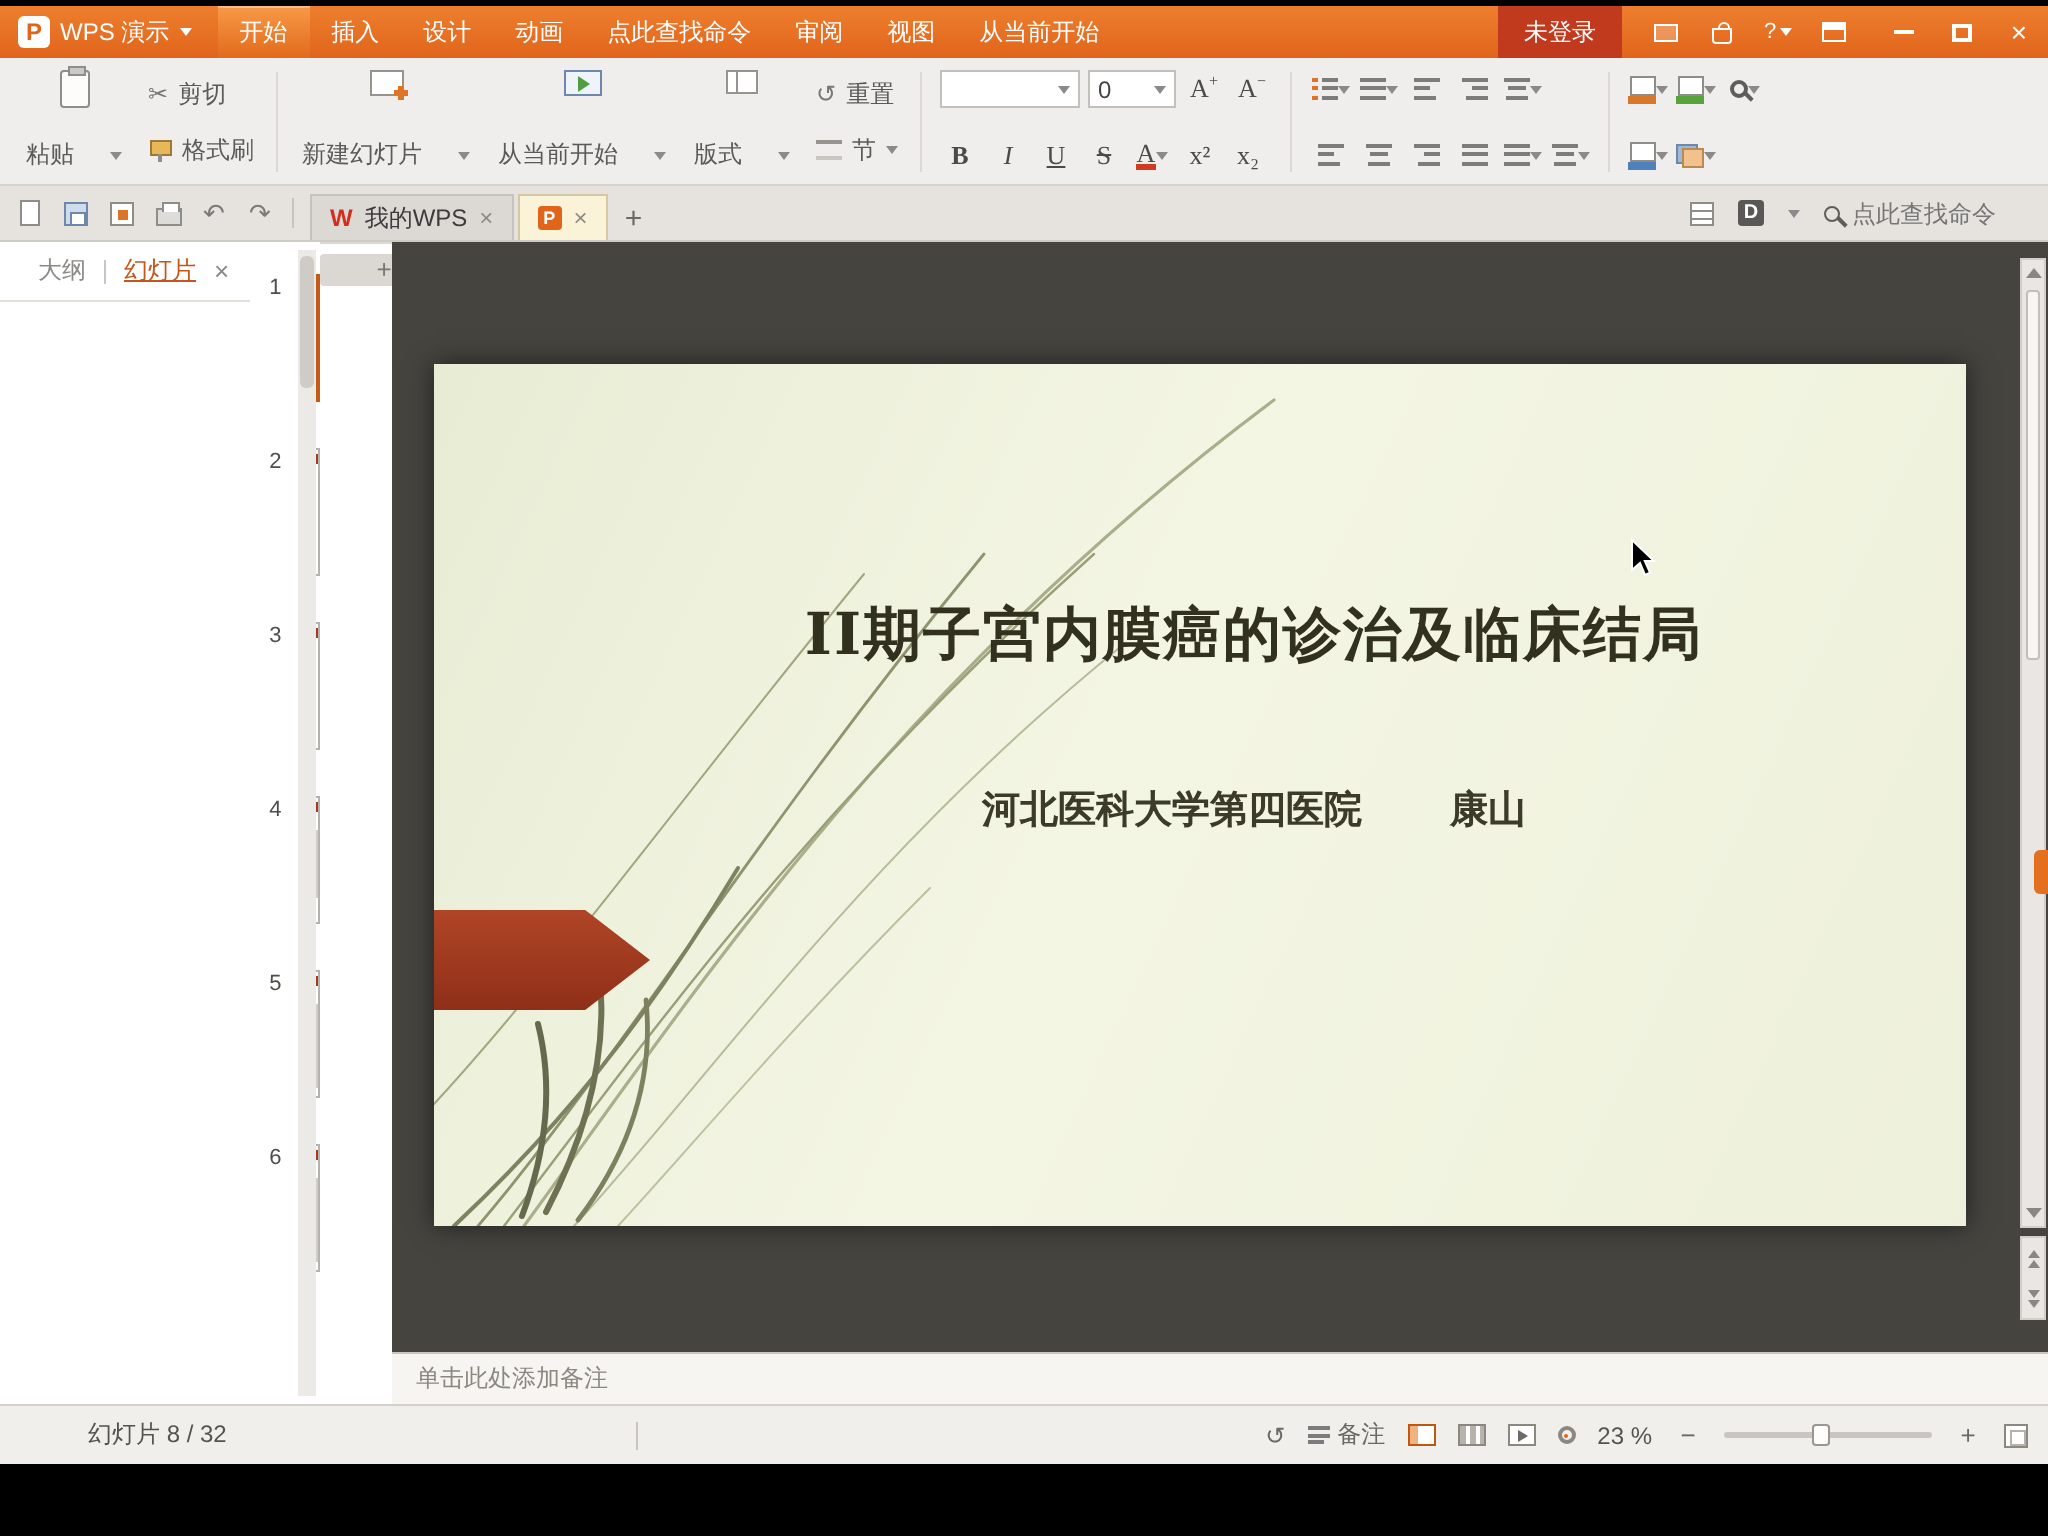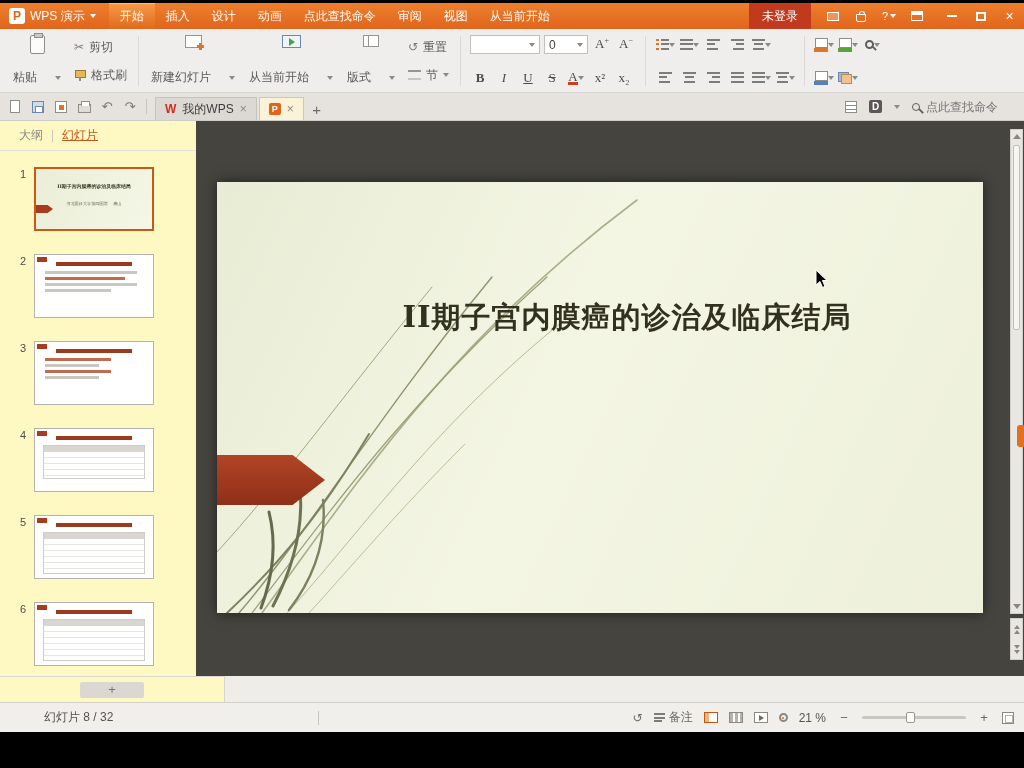--- a/index.html
+++ b/index.html
@@ -129,22 +129,22 @@
 .ic-sheet{width:12px;height:12px;border:1px solid #8f8d89;background:linear-gradient(#8f8d89,#8f8d89) 0 3px/12px 1px no-repeat,
   linear-gradient(#8f8d89,#8f8d89) 0 7px/12px 1px no-repeat,#fff;}
 .dbadge{width:13px;height:13px;background:#5a5856;color:#fff;border-radius:2px;font-size:10px;font-weight:bold;
   display:flex;align-items:center;justify-content:center;}
 .search{display:flex;align-items:center;gap:6px;color:#9a968f;}
 .search input{border:none;background:transparent;outline:none;font-size:12px;color:#8d8a84;width:88px;
   font-family:"Liberation Sans",sans-serif;}
 .mag.sm{width:8px;height:8px;border-width:1.5px;}
 
 
-.sidebar{position:absolute;left:0;top:118px;width:225px;bottom:30px;background:#fef9c3;border-right:1px solid #d8d5d1;
-  display:flex;flex-direction:column;}
+.sidebar{position:absolute;left:0;top:118px;width:225px;bottom:30px;background:#ffffff;border-right:1px solid #d8d5d1;
+  display:flex;flex-direction:row;}
 .shead{height:30px;display:flex;align-items:center;padding:0 10px;font-size:12px;border-bottom:1px solid #e3e0dc;}
 .stab{padding:0 9px;color:#8c8a86;}
 .stab.active{color:#c3571c;text-decoration:underline;}
 .stabsep{width:1px;height:12px;background:#c9c6c1;}
 .sclose{margin-left:auto;color:#8c8a86;font-size:13px;}
 .thumbs{flex:1;position:relative;overflow:hidden;padding-top:16px;}
 .trow{display:flex;margin:0 0 23px 10px;}
 .tnum{width:16px;text-align:right;margin-right:8px;font-size:11px;color:#4f4d4a;padding-top:1px;}
 .thumb{width:120px;height:64px;background:#fff;border:1px solid #b6b3ae;position:relative;overflow:hidden;}
 .thumb.selected{border:2px solid #c75a16;}
@@ -573,20 +573,23 @@
             <path d="M35 431 C105 340 185 225 330 95" stroke="#99a078" stroke-width="1.2"></path>
             <path d="M10 431 C62 382 104 332 152 252" stroke="#7d8261" stroke-width="2"></path>
             <path d="M92 431 C128 392 178 332 248 262" stroke="#bcc09f" stroke-width="1"></path>
             <path d="M56 424 C78 382 88 340 82 298" stroke="#6e7253" stroke-width="3"></path>
             <path d="M72 428 C98 394 110 358 106 318" stroke="#7d8160" stroke-width="2.4"></path>
             <path d="M44 426 C56 394 60 362 52 330" stroke="#65694d" stroke-width="3"></path>
           </g>
         </svg>
         <span class="slide-arrow"></span>
         <div class="slide-title">II期子宫内膜癌的诊治及临床结局</div>
+        <div class="slide-sub">
+          <span>河北医科大学第四医院</span><span class="gap"></span><span>康山</span>
+        </div>
       </div>
       <svg class="cursor" width="14" height="20" viewBox="0 0 14 20">
         <polygon points="1,1 1,16 5,12.5 7.5,18.5 10,17.3 7.4,11.5 12,11.5" fill="#000" stroke="#fff" stroke-width="1"></polygon>
       </svg>
       <div class="vscroll">
         <span class="vs-btn up">
             <span class="tri-up"></span>
           </span>
         <div class="vs-thumb"></div>
         <span class="vs-btn down">
@@ -596,20 +599,23 @@
       <div class="pager">
         <span class="dbl">
             <span class="tri-up"></span>
             <span class="tri-up"></span>
           </span>
         <span class="dbl">
             <span class="tri-down"></span>
             <span class="tri-down"></span>
           </span>
       </div>
+    </div>
+    <div class="notesbar">
+      <span>单击此处添加备注</span>
     </div>
   </div>
 
   <span class="side-handle"></span>
 
   <div class="statusbar">
     <span class="sb-counter">幻灯片 8 / 32</span>
     <span class="sb-div"></span>
     <div class="sb-right">
       <span class="sb-ic">↺</span>
@@ -622,21 +628,21 @@
         </span>
       <span class="sb-ic">
           <span class="v-sorter"></span>
         </span>
       <span class="sb-ic">
           <span class="v-play"></span>
         </span>
       <span class="sb-ic">
           <span class="v-laser"></span>
         </span>
-      <span>21 %</span>
+      <span>23 %</span>
       <span class="zoombtn">−</span>
       <span class="zoomtrack">
           <span class="zoomhandle"></span>
         </span>
       <span class="zoombtn">+</span>
       <span class="sb-ic">
           <span class="fit"></span>
         </span>
     </div>
   </div>

